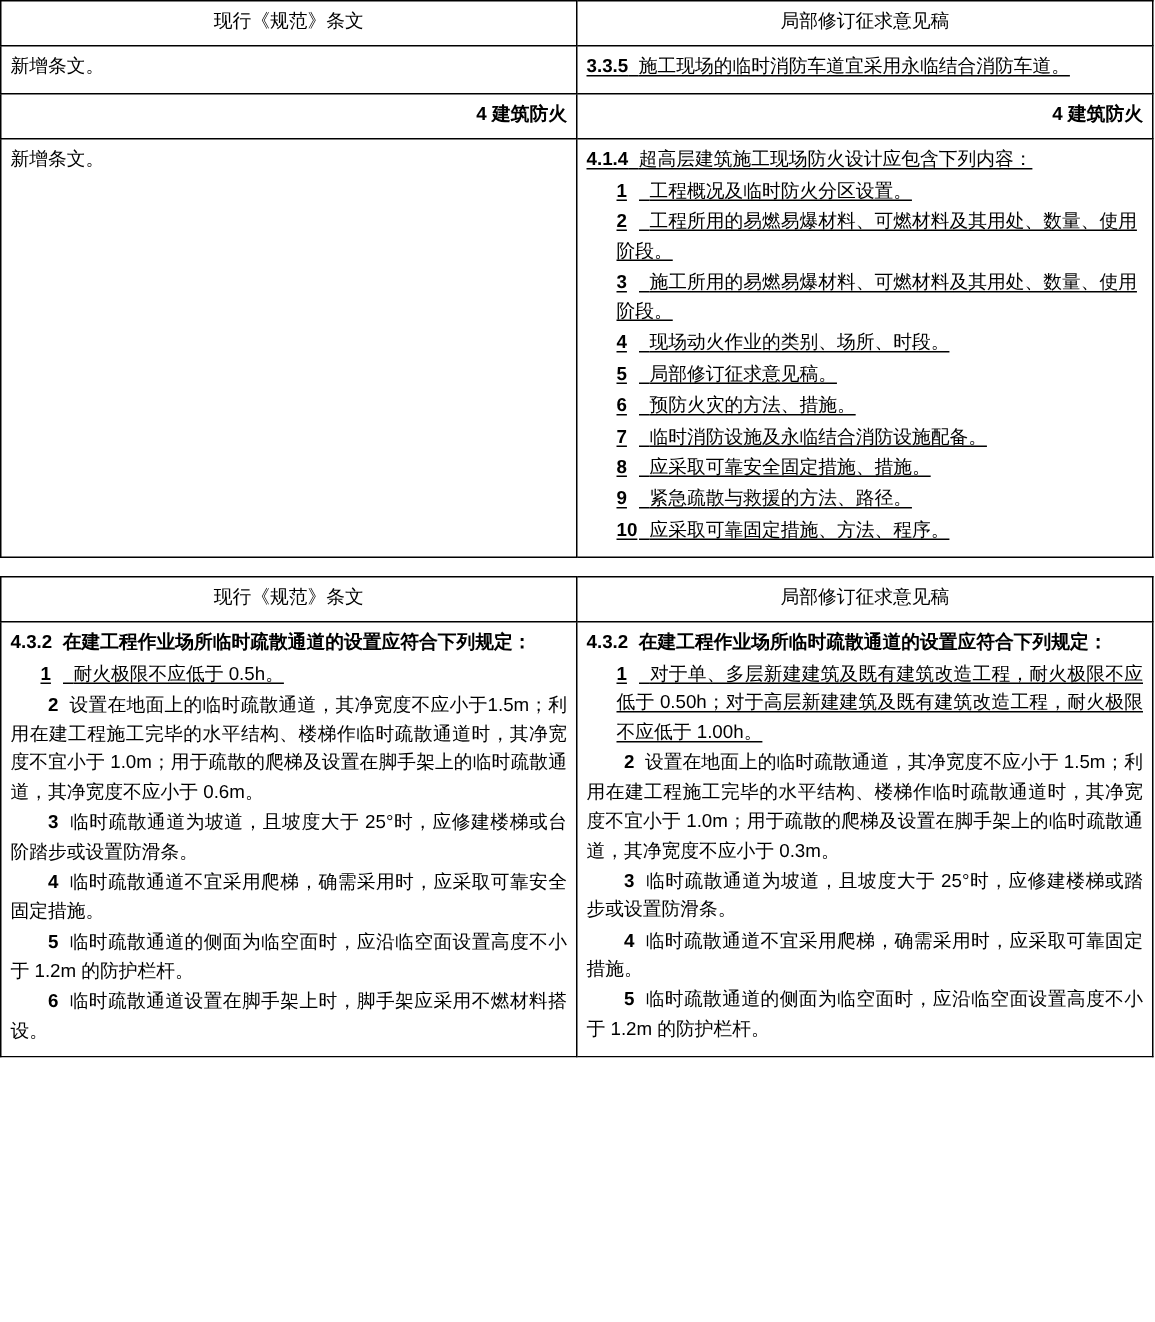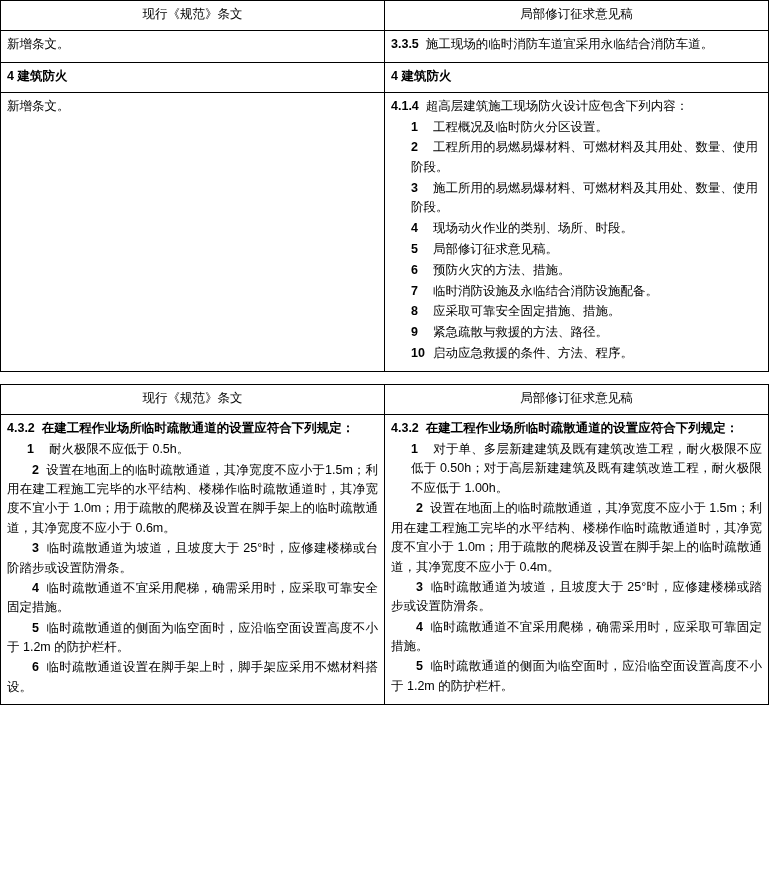--- a/index.html
+++ b/index.html
@@ -34,29 +34,30 @@
   .col-right { width: 384px; }
 
   .hdr {
     text-align: center;
     font-size: 13.5px;
     padding-top: 8px;
     padding-bottom: 8px;
     vertical-align: middle;
   }
   .center-bold {
-    text-align: left;
+    text-align: right;
     font-weight: bold;
     font-size: 13.5px;
     padding-top: 7px;
     padding-bottom: 7px;
     vertical-align: middle;
   }
   .mid { vertical-align: middle; }
   .u {
+    text-decoration: underline;
     text-underline-offset: 2px;
   }
   .bold { font-weight: bold; }
   .p { margin: 0 0 1px 0; }
   .indent { text-indent: 2em; }
   .num-b { font-weight: bold; }
   .gap {
     height: 12px;
     background: #ffffff;
   }
@@ -106,21 +107,21 @@
           <p class="p"><span class="u bold">4.1.4</span><span class="u">&nbsp;&nbsp;</span><span class="u">超高层建筑施工现场防火设计应包含下列内容：</span></p>
           <p class="listline"><span class="u n">1</span><span class="u">&nbsp;&nbsp;</span><span class="u">工程概况及临时防火分区设置。</span></p>
           <p class="listline"><span class="u n">2</span><span class="u">&nbsp;&nbsp;</span><span class="u">工程所用的易燃易爆材料、可燃材料及其用处、数量、使用阶段。</span></p>
           <p class="listline"><span class="u n">3</span><span class="u">&nbsp;&nbsp;</span><span class="u">施工所用的易燃易爆材料、可燃材料及其用处、数量、使用阶段。</span></p>
           <p class="listline"><span class="u n">4</span><span class="u">&nbsp;&nbsp;</span><span class="u">现场动火作业的类别、场所、时段。</span></p>
           <p class="listline"><span class="u n">5</span><span class="u">&nbsp;&nbsp;</span><span class="u">局部修订征求意见稿。</span></p>
           <p class="listline"><span class="u n">6</span><span class="u">&nbsp;&nbsp;</span><span class="u">预防火灾的方法、措施。</span></p>
           <p class="listline"><span class="u n">7</span><span class="u">&nbsp;&nbsp;</span><span class="u">临时消防设施及永临结合消防设施配备。</span></p>
           <p class="listline"><span class="u n">8</span><span class="u">&nbsp;&nbsp;</span><span class="u">应采取可靠安全固定措施、措施。</span></p>
           <p class="listline"><span class="u n">9</span><span class="u">&nbsp;&nbsp;</span><span class="u">紧急疏散与救援的方法、路径。</span></p>
-          <p class="listline"><span class="u n">10</span><span class="u">&nbsp;&nbsp;</span><span class="u">启动应急救援的条件、方法、程序。</span></p>
+          <p class="listline"><span class="u n">10</span><span class="u">&nbsp;&nbsp;</span><span class="u">应采取可靠固定措施、方法、程序。</span></p>
         </td>
       </tr>
     </tbody>
   </table>
 
   <div class="gap"></div>
 
   <table class="doc">
     <colgroup>
         <col class="col-left">
@@ -137,21 +138,21 @@
           <p class="listline"><span class="u n">1</span><span class="u">&nbsp;&nbsp;</span><span class="u">耐火极限不应低于 0.5h。</span></p>
           <p class="p indent"><span class="num-b">2</span><span>&nbsp;&nbsp;</span><span>设置在地面上的临时疏散通道，其净宽度不应小于1.5m；利用在建工程施工完毕的水平结构、楼梯作临时疏散通道时，其净宽度不宜小于 1.0m；用于疏散的爬梯及设置在脚手架上的临时疏散通道，其净宽度不应小于 0.6m。</span></p>
           <p class="p indent"><span class="num-b">3</span><span>&nbsp;&nbsp;</span><span>临时疏散通道为坡道，且坡度大于 25°时，应修建楼梯或台阶踏步或设置防滑条。</span></p>
           <p class="p indent"><span class="num-b">4</span><span>&nbsp;&nbsp;</span><span>临时疏散通道不宜采用爬梯，确需采用时，应采取可靠安全固定措施。</span></p>
           <p class="p indent"><span class="num-b">5</span><span>&nbsp;&nbsp;</span><span>临时疏散通道的侧面为临空面时，应沿临空面设置高度不小于 1.2m 的防护栏杆。</span></p>
           <p class="p indent"><span class="num-b">6</span><span>&nbsp;&nbsp;</span><span>临时疏散通道设置在脚手架上时，脚手架应采用不燃材料搭设。</span></p>
         </td>
         <td class="just">
           <p class="p"><span class="bold">4.3.2</span><span>&nbsp;&nbsp;</span><span class="bold">在建工程作业场所临时疏散通道的设置应符合下列规定：</span></p>
           <p class="listline"><span class="u n">1</span><span class="u">&nbsp;&nbsp;</span><span class="u">对于单、多层新建建筑及既有建筑改造工程，耐火极限不应低于 0.50h；对于高层新建建筑及既有建筑改造工程，耐火极限不应低于 1.00h。</span></p>
-          <p class="p indent"><span class="num-b">2</span><span>&nbsp;&nbsp;</span><span>设置在地面上的临时疏散通道，其净宽度不应小于 1.5m；利用在建工程施工完毕的水平结构、楼梯作临时疏散通道时，其净宽度不宜小于 1.0m；用于疏散的爬梯及设置在脚手架上的临时疏散通道，其净宽度不应小于 0.4m。</span></p>
+          <p class="p indent"><span class="num-b">2</span><span>&nbsp;&nbsp;</span><span>设置在地面上的临时疏散通道，其净宽度不应小于 1.5m；利用在建工程施工完毕的水平结构、楼梯作临时疏散通道时，其净宽度不宜小于 1.0m；用于疏散的爬梯及设置在脚手架上的临时疏散通道，其净宽度不应小于 0.3m。</span></p>
           <p class="p indent"><span class="num-b">3</span><span>&nbsp;&nbsp;</span><span>临时疏散通道为坡道，且坡度大于 25°时，应修建楼梯或踏步或设置防滑条。</span></p>
           <p class="p indent"><span class="num-b">4</span><span>&nbsp;&nbsp;</span><span>临时疏散通道不宜采用爬梯，确需采用时，应采取可靠固定措施。</span></p>
           <p class="p indent"><span class="num-b">5</span><span>&nbsp;&nbsp;</span><span>临时疏散通道的侧面为临空面时，应沿临空面设置高度不小于 1.2m 的防护栏杆。</span></p>
         </td>
       </tr>
     </tbody>
   </table>
 
 </div>
 

